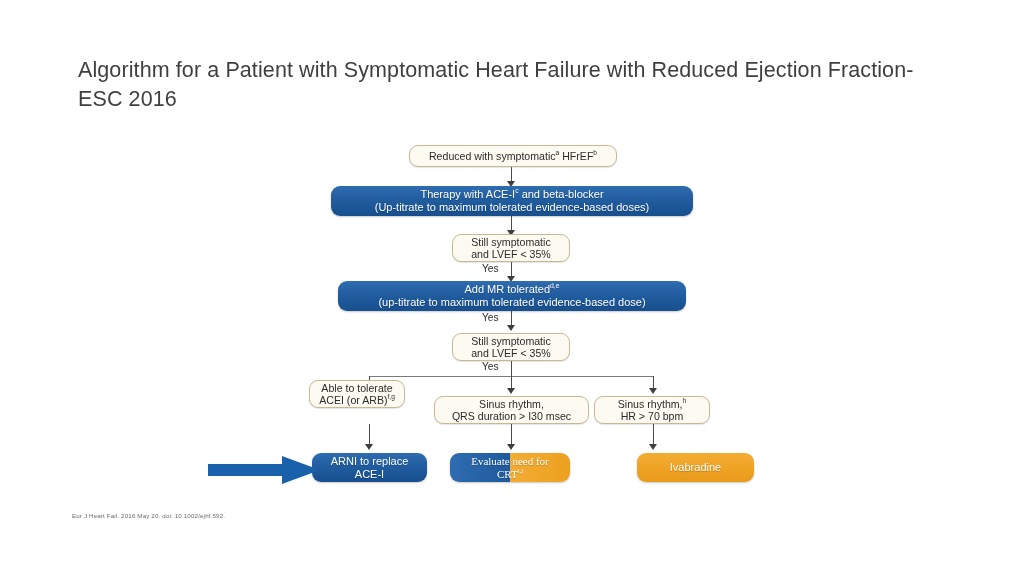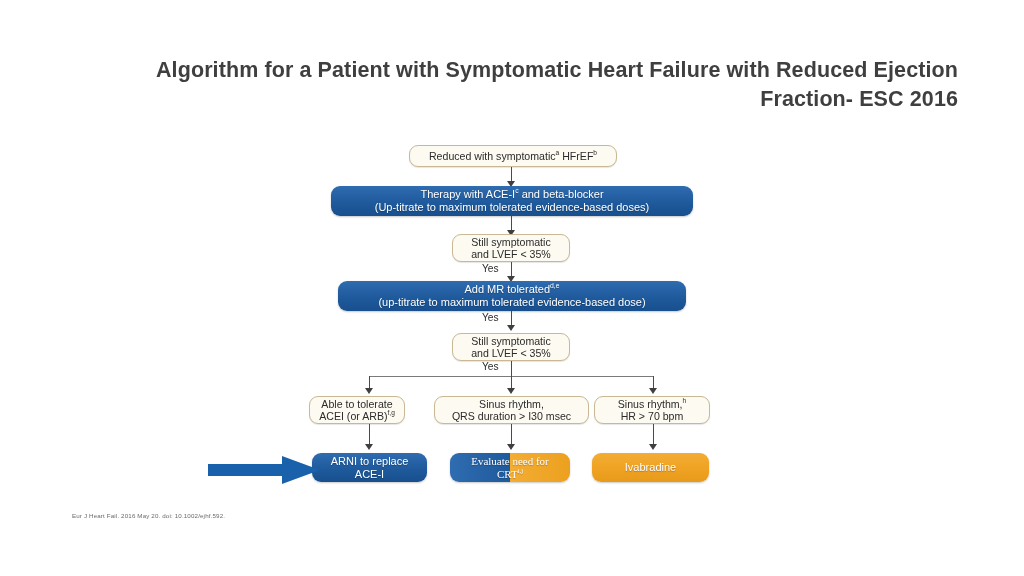--- a/index.html
+++ b/index.html
@@ -18,23 +18,22 @@
 
   
   #slide-title {
     position: absolute;
     left: 78px;
     top: 56px;
     width: 880px;
     font-size: 21.5px;
     line-height: 1.33;
     color: #3f3f3f;
-    font-weight: 700;
+    font-weight: 400;
     letter-spacing: 0.1px;
-    text-align: right;
   }
 
   
   #figure {
     position: absolute;
     left: 0;
     top: 0;
     width: 1024px;
     height: 576px;
   }
@@ -95,20 +94,21 @@
     border: none;
     box-shadow: 0 1px 2px rgba(0,0,0,0.22);
   }
   
   .node.orange {
     background: linear-gradient(180deg, #f3ad33 0%, #efa223 55%, #e89a19 100%);
     color: #ffffff;
     font-size: 11px;
     border: none;
     box-shadow: 0 1px 2px rgba(0,0,0,0.22);
+    margin-left: 45px;
   }
   
   .node.split {
     background: linear-gradient(90deg,
                 #2f6cb0 0%, #1e5a9c 49.8%,
                 #f3ad33 50.2%, #eca01f 100%);
     color: #ffffff;
     font-size: 11px;
     border: none;
     box-shadow: 0 1px 2px rgba(0,0,0,0.22);
@@ -232,21 +232,21 @@
 
   <div class="vline" style="left:369px; top:376px; height:13px;"></div>
   <div class="arrowhead" style="left:365px; top:388px;"></div>
 
   <div class="vline" style="left:511px; top:376px; height:13px;"></div>
   <div class="arrowhead" style="left:507px; top:388px;"></div>
 
   <div class="vline" style="left:653px; top:376px; height:13px;"></div>
   <div class="arrowhead" style="left:649px; top:388px;"></div>
 
-  <div class="node cream" style="left:309px; top:396px; width:96px; height:28px;">
+  <div class="node cream" style="left:309px; top:380px; width:96px; height:28px;">
     <span class="node-text">
       <span>Able to tolerate</span><br>
       <span>ACEI (or ARB)</span><sup>f,g</sup>
     </span>
   </div>
 
   <div class="node cream" style="left:434px; top:396px; width:155px; height:28px;">
     <span class="node-text">
       <span>Sinus rhythm,</span><br>
       <span>QRS duration &gt; I30 msec</span>

